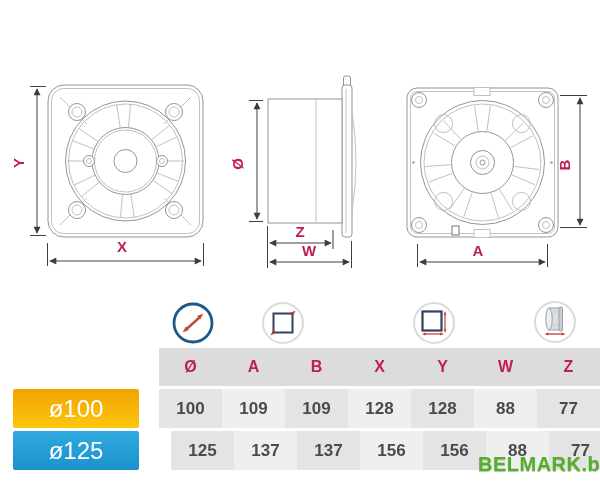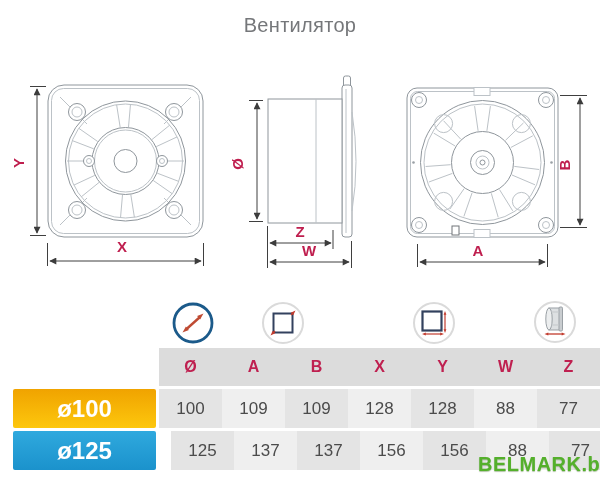--- a/index.html
+++ b/index.html
@@ -16,37 +16,36 @@
   .dimtxt{fill:#bf1e4e;font-weight:bold;font-size:15px;text-anchor:middle;
           font-family:"Liberation Sans",sans-serif;}
   .icon{position:absolute;width:46px;height:46px;}
   
   .thead{position:absolute;left:159px;top:348px;width:441px;height:38px;display:flex;
          background:#dcdcdc;}
   .thead .hc{flex:1;display:flex;align-items:center;justify-content:center;
          color:#bf2050;font-weight:bold;font-size:16px;}
   .vals{position:absolute;left:159px;width:441px;height:39px;display:flex;}
   .vals .vc{flex:1;display:flex;align-items:center;justify-content:center;
-         color:#4b4b4b;font-weight:normal;font-size:17px;}
+         color:#4b4b4b;font-weight:bold;font-size:17px;}
   .vals .vc:nth-child(odd){background:#e4e4e4;}
   .vals .vc:nth-child(even){background:#efefef;}
-  .rlabel{position:absolute;left:13px;width:143px;height:39px;border-radius:2px;
+  .rlabel{position:absolute;left:13px;width:126px;height:39px;border-radius:2px;
          display:flex;align-items:center;justify-content:center;color:#ffffff;
-         font-weight:bold;font-size:24px;}
+         font-weight:normal;font-size:24px;}
   .rlabel.y100{background:linear-gradient(180deg,#f0a300 0%,#fdc70d 100%);}
   .rlabel.b125{background:linear-gradient(180deg,#2fa9de 0%,#1b92cc 100%);text-align:center;}
   .watermark{position:absolute;left:478px;top:453px;color:#54b02b;font-weight:bold;
          font-size:20px;letter-spacing:.5px;text-shadow:0 1px 1px rgba(40,90,10,.35);}
 </style>
 </head>
 <body>
 
 <div id="stage">
 
-  <div class="title">Вентилятор</div>
 
   <svg id="drawing" width="600" height="300" viewBox="0 0 600 300">
     <defs>
       <marker id="arr" viewBox="0 0 10 10" refX="9" refY="5" markerWidth="9" markerHeight="7" orient="auto-start-reverse">
           <path d="M0,0 L10,5 L0,10 z" fill="#3c3c3c"></path>
         </marker>
     </defs>
 
     <g>
       <rect x="48" y="85" width="155" height="152" rx="16" class="s1 sf"></rect>

